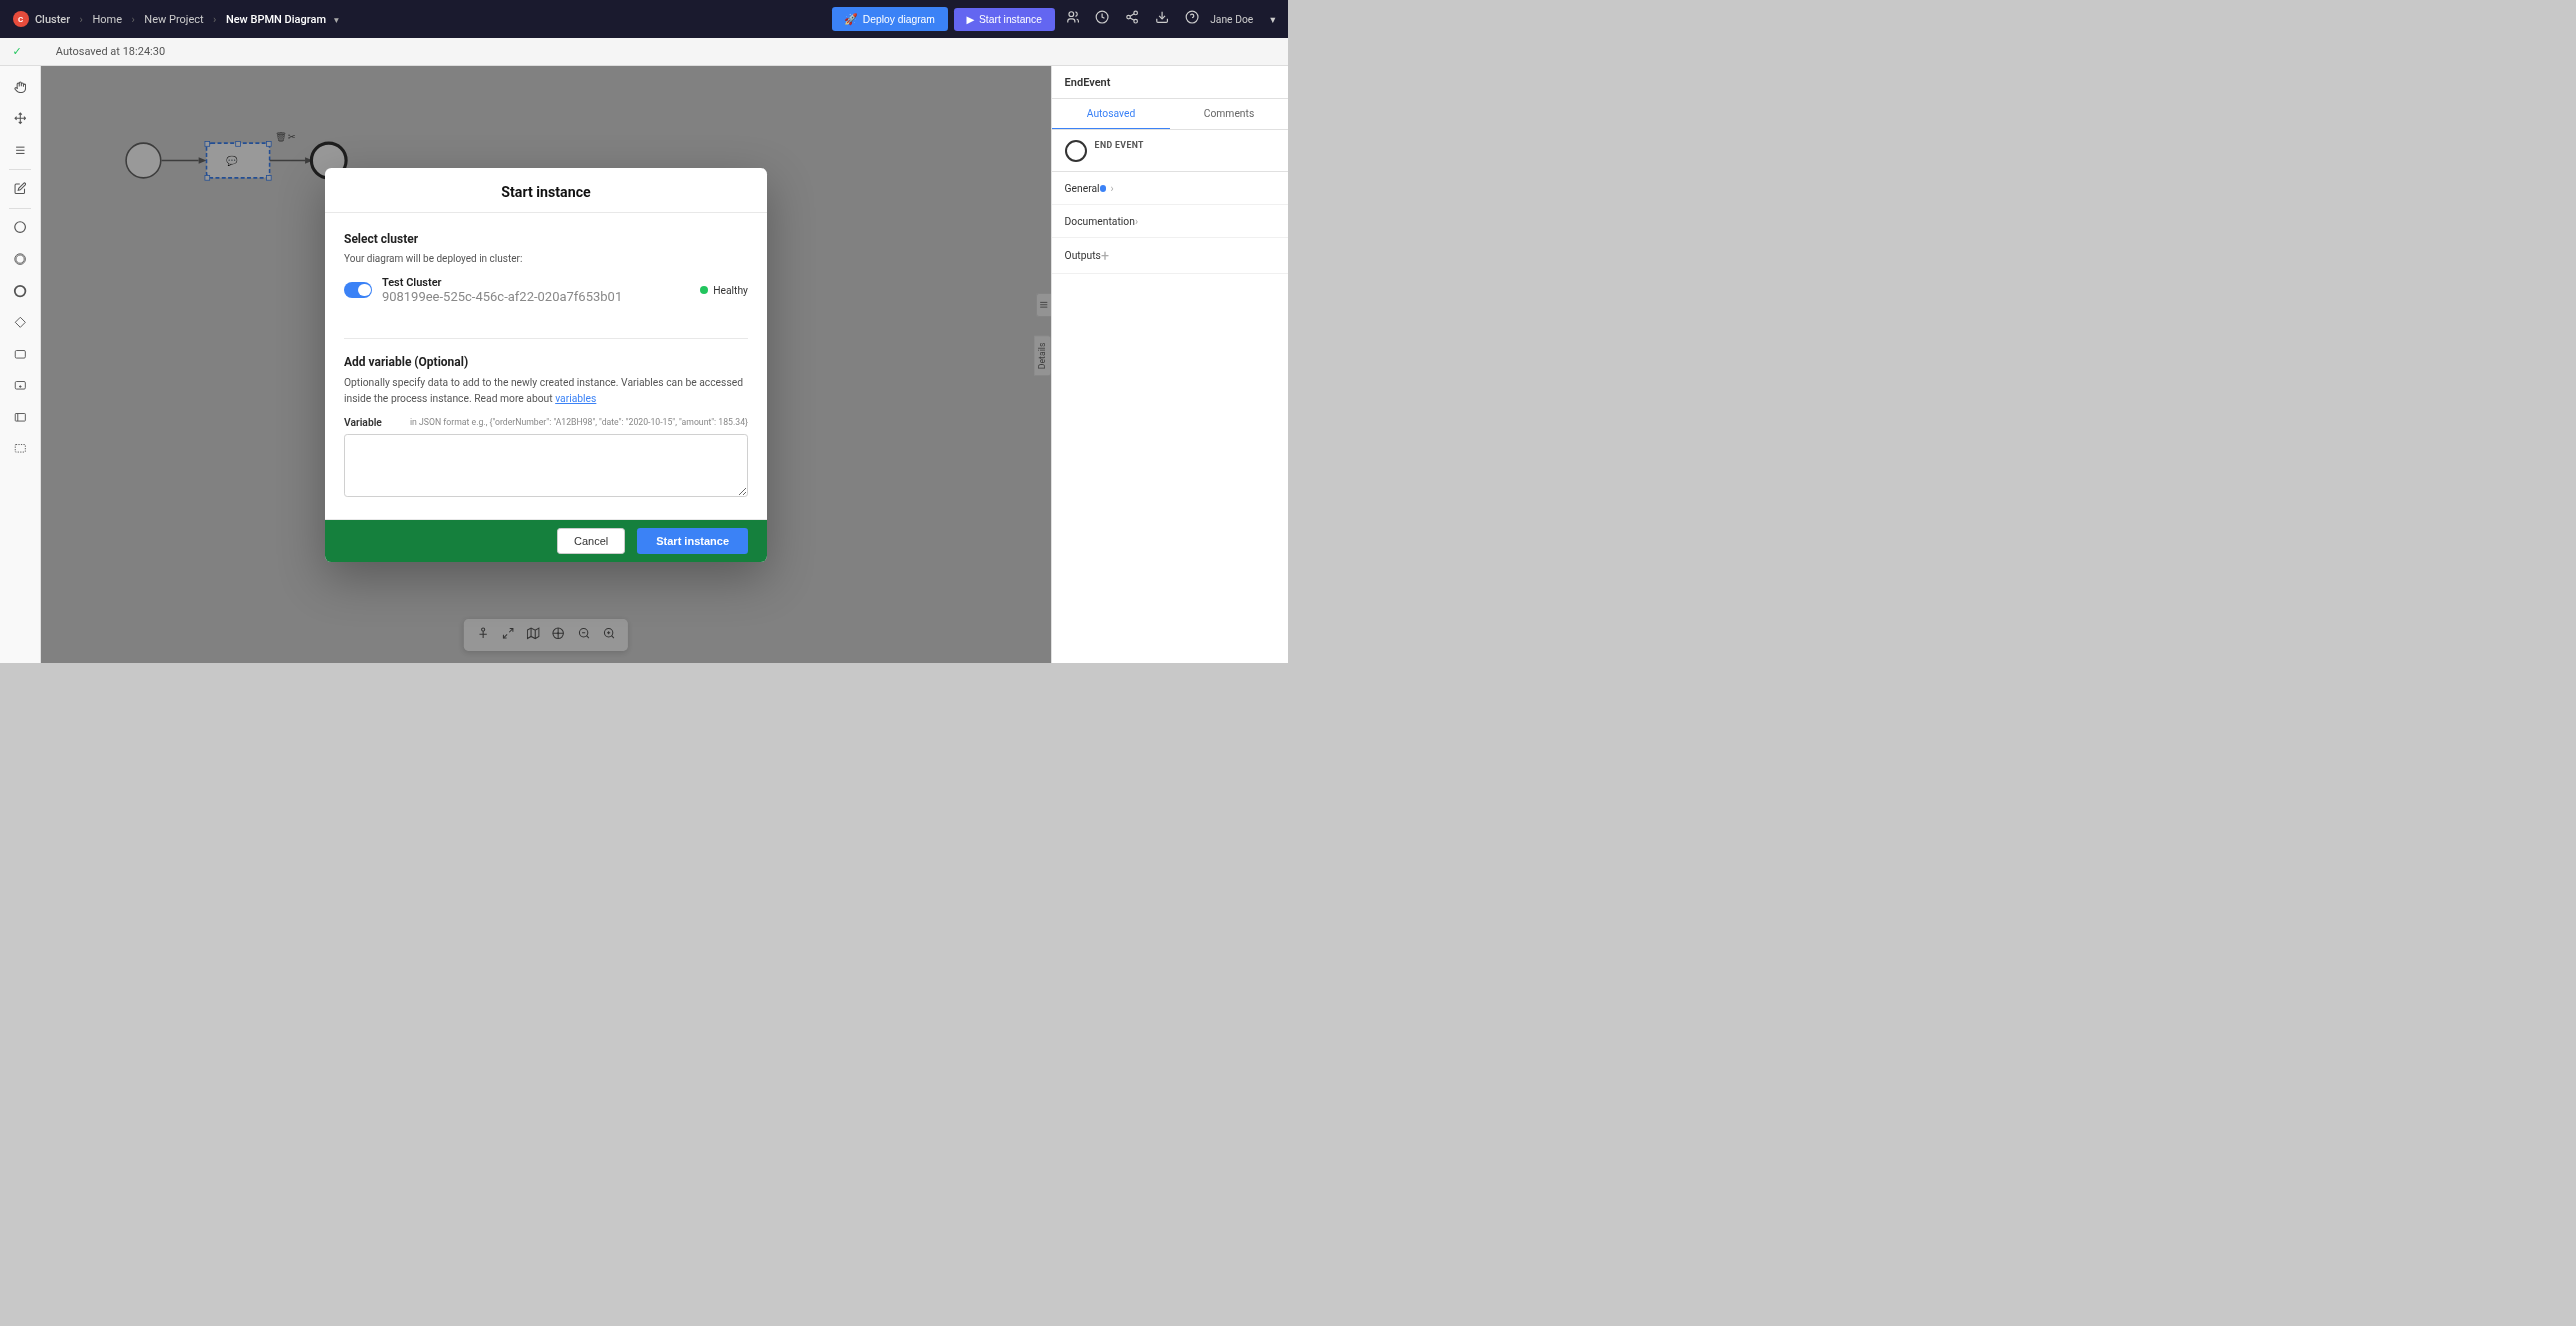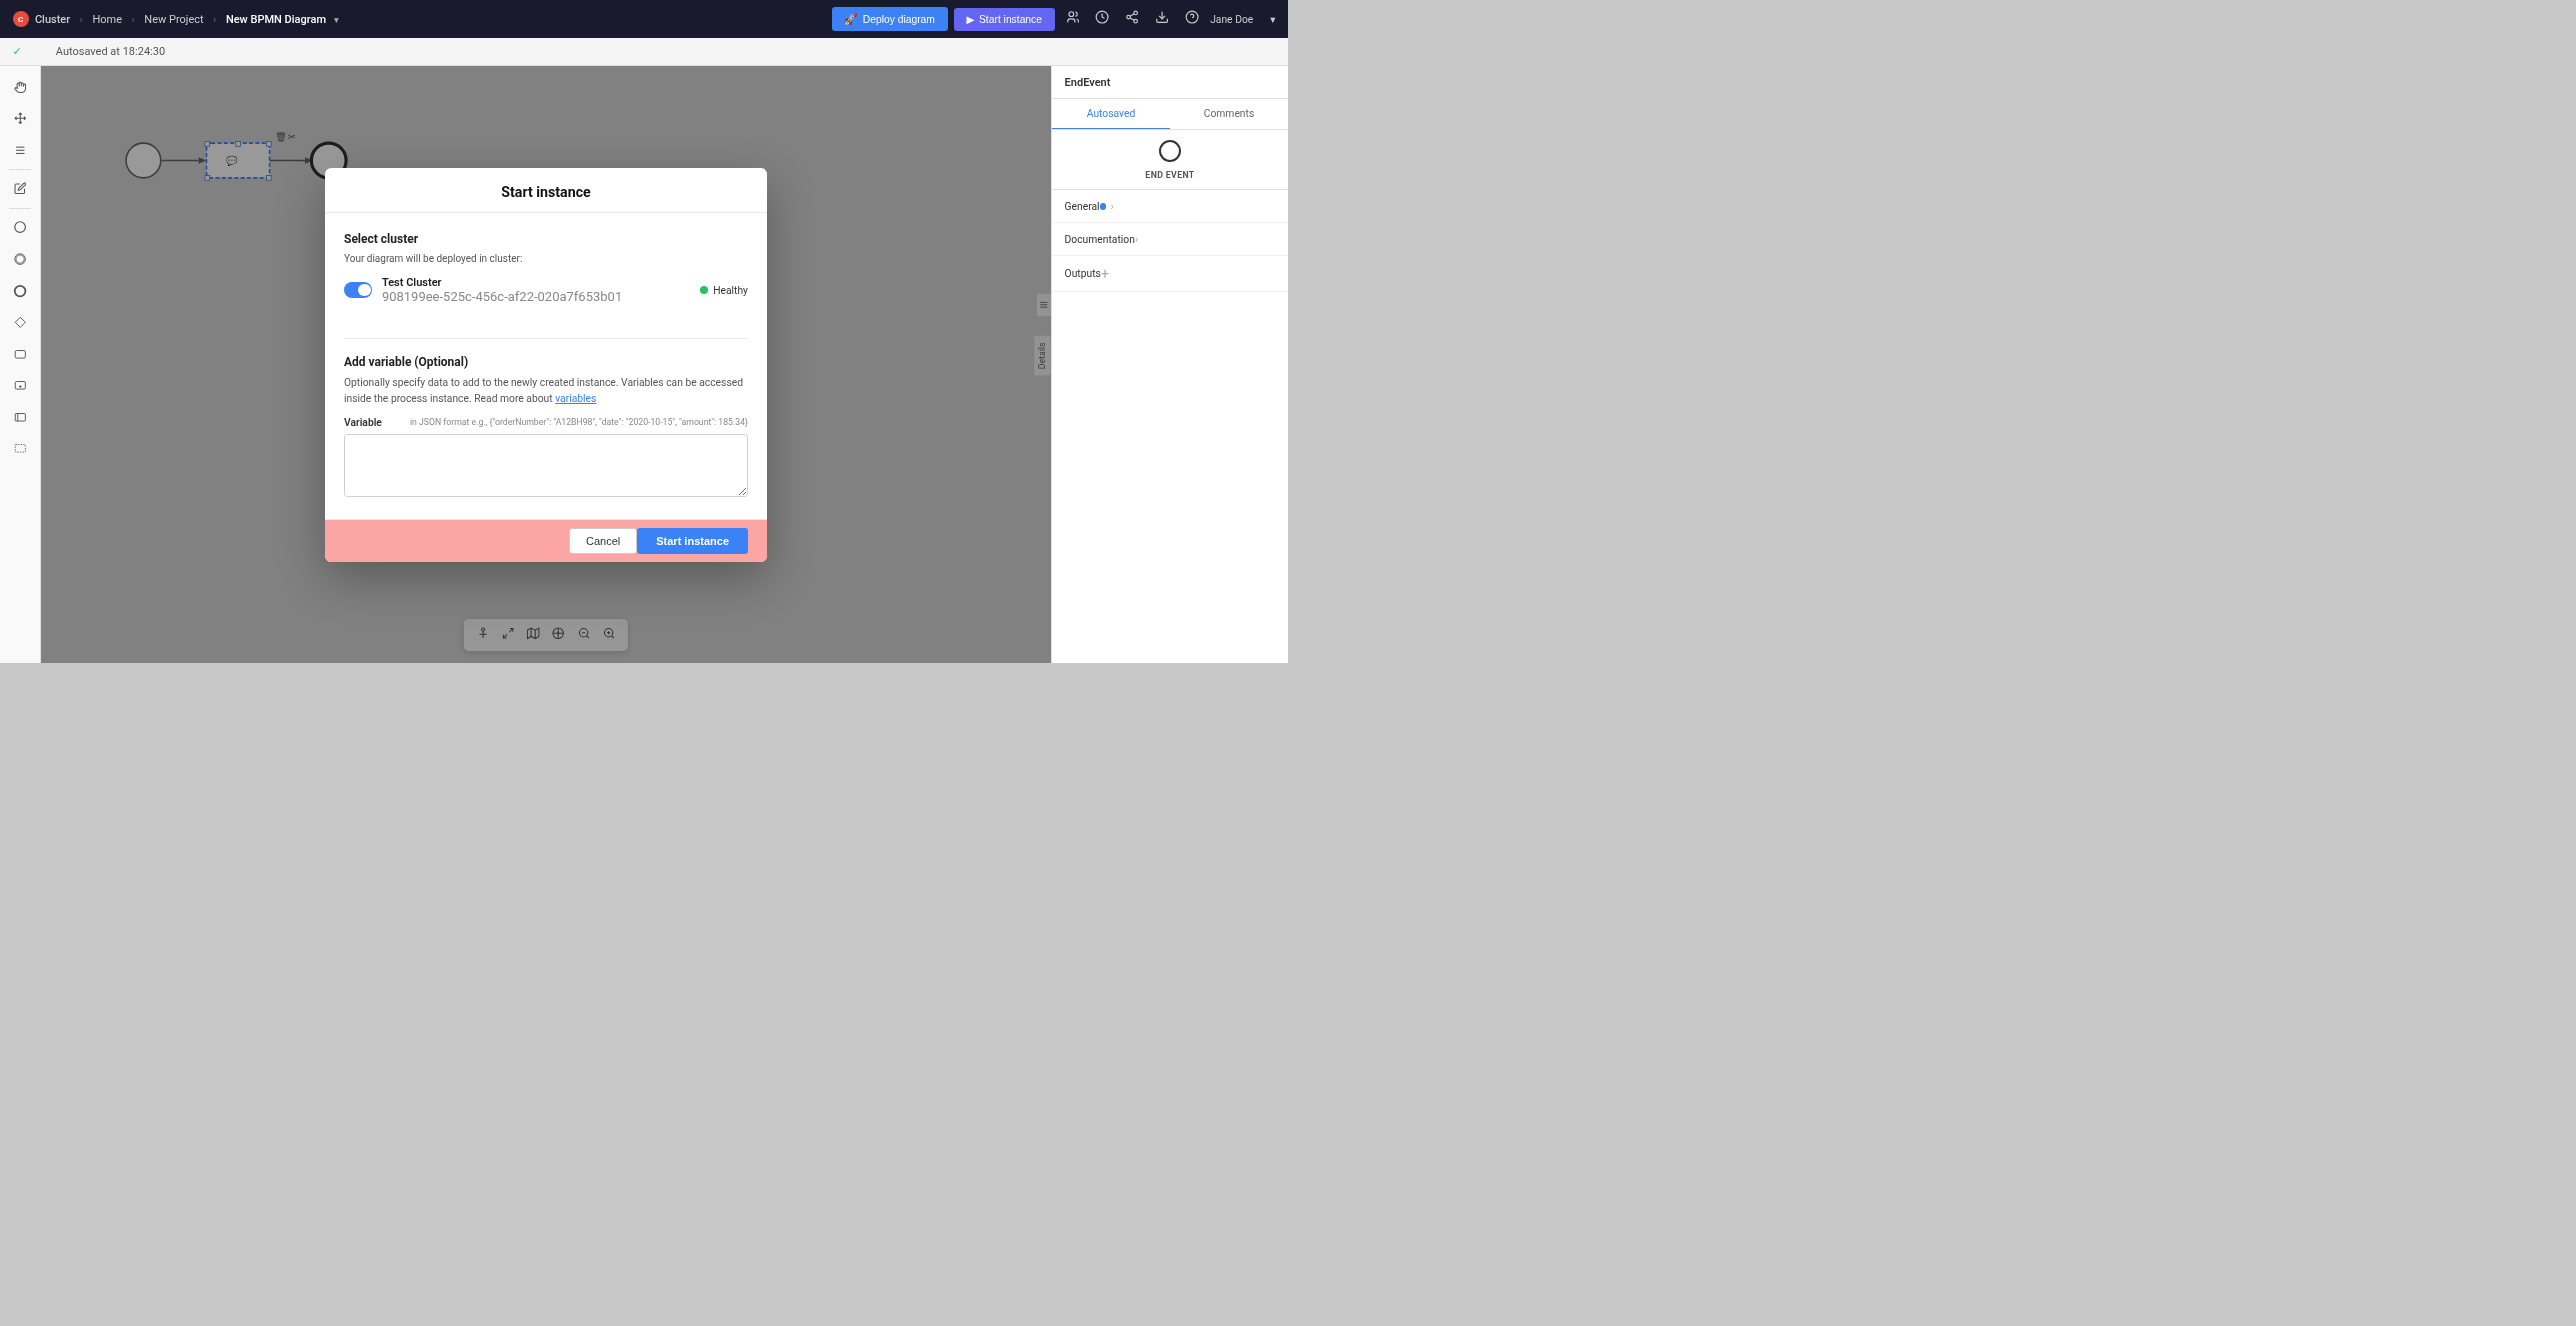--- a/index.html
+++ b/index.html
@@ -196,25 +196,24 @@
       cursor: pointer;
     }
     .section-arrow { color: #aaa; }
     .section-dot { 
       width: 6.3px; height: 6.3px; 
       background: #3b82f6; 
       border-radius: 50%;
     }
     .end-event-label {
       display: flex;
-      align-items: center;
+      align-items: flex-start;
       gap: 8px;
       padding: 9.5px 12.6px;
       border-bottom: 0.8px solid #e0e0e0;
-      flex-direction: column;
     }
     .end-event-icon {
       width: 22px; height: 22px;
       border: 2.4px solid #333;
       border-radius: 50%;
       flex-shrink: 0;
     }
     .end-event-text {
       font-size: 8.7px;
       font-weight: 700;
@@ -353,25 +352,25 @@
       color: #555;
       line-height: 1.5;
       margin-bottom: 9.5px;
     }
     .optional-desc a {
       color: #3b82f6;
       text-decoration: underline;
     }
     .modal-footer {
       padding: 8px 19px;
-      background: #fca5a5;
+      background: #15803d;
       border-top: 0.8px solid #e8e8e8;
       display: flex;
       justify-content: flex-end;
-      gap: 0;
+      gap: 12px;
     }
     .btn-cancel {
       background: white;
       color: #333;
       border: 0.8px solid #ccc;
       border-radius: 3.2px;
       padding: 6.3px 16px;
       font-size: 11px;
       cursor: pointer;
     }

